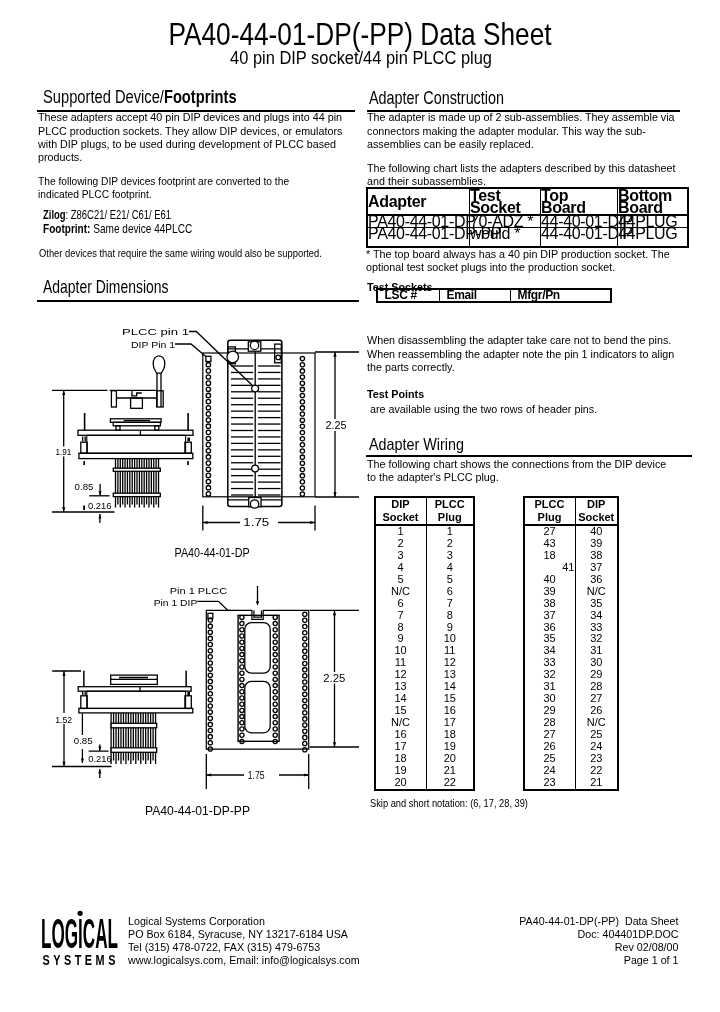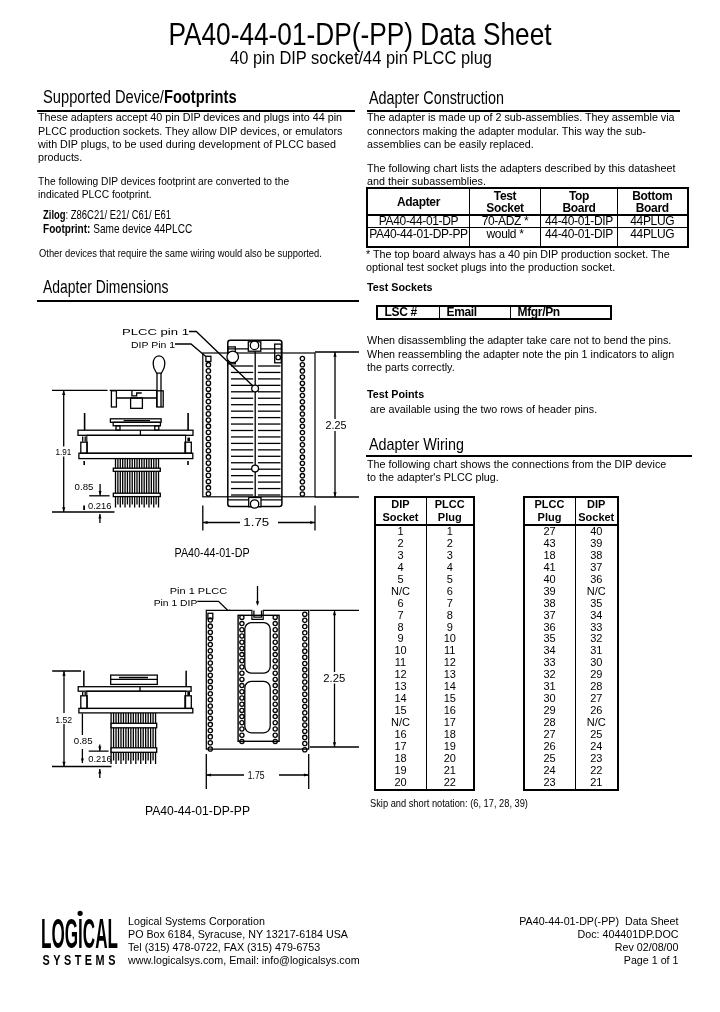--- a/index.html
+++ b/index.html
@@ -5,21 +5,21 @@
 html,body{margin:0;padding:0;}
 body{width:720px;height:1012px;background:#fff;font-family:"Liberation Sans",sans-serif;color:#000;position:relative;overflow:hidden;}
 .abs{position:absolute;}
 .t{position:absolute;font-size:11.7px;line-height:13.3px;transform:scaleX(0.92);transform-origin:0 0;white-space:nowrap;}
 .hd{position:absolute;font-size:18.2px;transform:scaleX(0.8);transform-origin:0 0;white-space:nowrap;}
 .rule{position:absolute;background:#000;height:1.7px;}
 table{border-collapse:collapse;}
 td{font-stretch:normal;}
 svg text{font-family:"Liberation Sans",sans-serif;}
 .ct{letter-spacing:-0.33px;}
-#ct td{border:1px solid #000;text-align:center;padding:0;font-size:12px;white-space:nowrap;}
+#ct td{border:1px solid #000;text-align:left;padding:0;font-size:16px;white-space:nowrap;}
 #ct tr.h td{border-bottom:2.5px solid #000;font-weight:bold;line-height:12.4px;padding-top:0.5px;vertical-align:middle;}
 #ct tr.r1 td{height:11px;line-height:11px;}
 #ct tr.r2 td{height:17.2px;line-height:12.6px;vertical-align:top;}
 #ts td{border:1px solid #000;text-align:left;padding:0 0 0 7px;font-size:12px;}
 #ts tr.h td{font-weight:bold;height:10.8px;line-height:10.8px;}
 #ts tr.r1 td{height:13.6px;line-height:12.8px;vertical-align:top;}
 
 </style>
 </head>
 <body>
@@ -74,21 +74,21 @@
         <td>44-40-01-DIP</td>
         <td>44PLUG</td>
       </tr>
 </tbody>
   </table>
 
 <div class="t" style="left:365.5px;top:246.5px;">* The top board always has a 40 pin DIP production socket. The<br>optional test socket plugs into the production socket.</div>
 
 <div class="t" style="left:367px;top:279.5px;font-weight:bold;">Test Sockets</div>
 
-<table class="abs ct" id="ts" style="left:375.5px;top:305px;width:236px;border:2px solid #000;table-layout:fixed;">
+<table class="abs ct" id="ts" style="left:375.5px;top:288px;width:236px;border:2px solid #000;table-layout:fixed;">
 <tbody>
       <tr class="h">
         <td style="width:54px;">LSC #</td>
         <td style="width:63px;">Email</td>
         <td>Mfgr/Pn</td>
       </tr>
 </tbody>
   </table>
 
 <div class="t" style="left:367px;top:333px;line-height:13.6px;">When disassembling the adapter take care not to bend the pins.<br>When reassembling the adapter note the pin 1 indicators to align<br>the parts correctly.</div>
@@ -658,21 +658,21 @@
       </tr>
       <tr>
         <td style="border-right: 1px solid rgb(0, 0, 0); height: 11.95px; line-height: 11.95px; padding: 0px;">43</td>
         <td style="height: 11.95px; line-height: 11.95px; padding: 0px;">39</td>
       </tr>
       <tr>
         <td style="border-right: 1px solid rgb(0, 0, 0); height: 11.95px; line-height: 11.95px; padding: 0px;">18</td>
         <td style="height: 11.95px; line-height: 11.95px; padding: 0px;">38</td>
       </tr>
       <tr>
-        <td style="border-right: 1px solid rgb(0, 0, 0); height: 11.95px; line-height: 11.95px; padding: 0px;">41</td>
+        <td style="border-right: 1px solid rgb(0, 0, 0); height: 11.95px; line-height: 11.95px; padding: 0px; text-align: right;">41</td>
         <td style="height: 11.95px; line-height: 11.95px; padding: 0px;">37</td>
       </tr>
       <tr>
         <td style="border-right: 1px solid rgb(0, 0, 0); height: 11.95px; line-height: 11.95px; padding: 0px;">40</td>
         <td style="height: 11.95px; line-height: 11.95px; padding: 0px;">36</td>
       </tr>
       <tr>
         <td style="border-right: 1px solid rgb(0, 0, 0); height: 11.95px; line-height: 11.95px; padding: 0px;">39</td>
         <td style="height: 11.95px; line-height: 11.95px; padding: 0px;">N/C</td>
       </tr>

